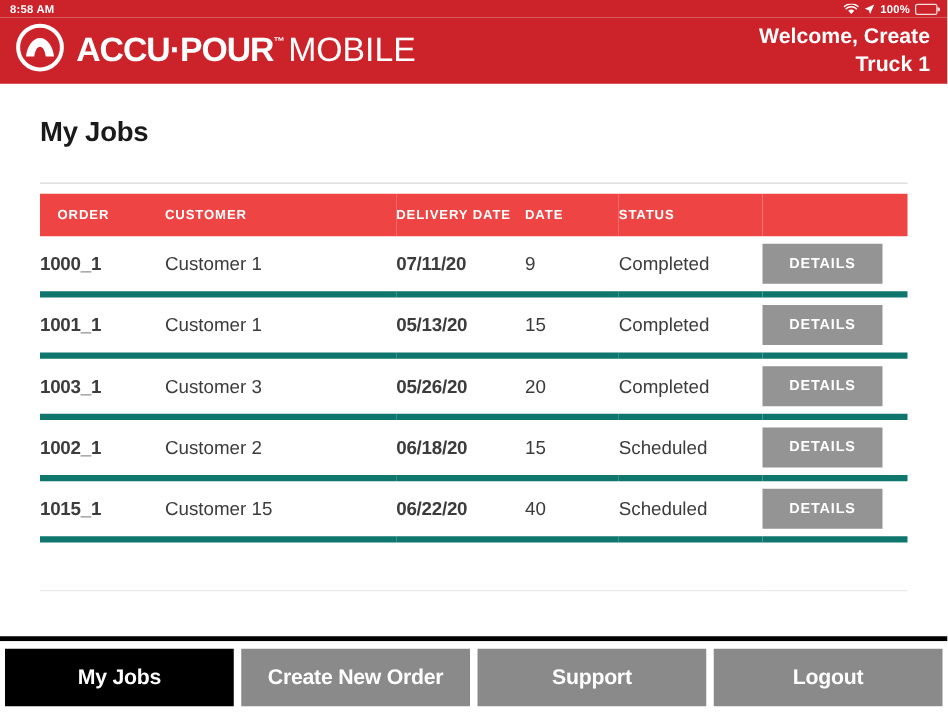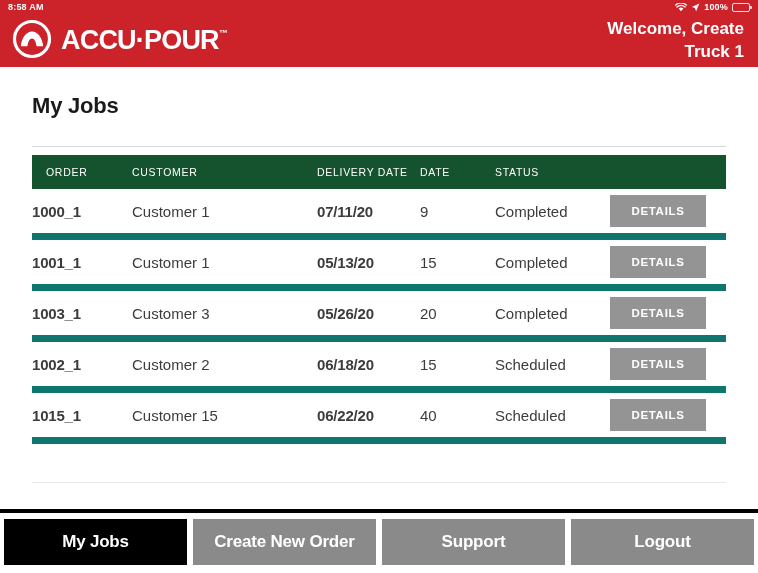--- a/index.html
+++ b/index.html
@@ -125,42 +125,42 @@
   }
 
   
   .jobs-table {
     width: 694px;
     border-collapse: collapse;
     table-layout: fixed;
     margin-top: 8px;
   }
   .jobs-table thead th {
-    background: #14532d;
+    background: #ef4444;
     color: #ffffff;
     font-size: 10.5px;
-    font-weight: normal;
+    font-weight: bold;
     letter-spacing: .7px;
     text-align: left;
     padding: 11px 0 11px 0;
     height: 32px;
     box-sizing: border-box;
     vertical-align: middle;
   }
   .jobs-table thead th:first-child { padding-left: 14px; }
 
   .col-order    { width: 100px; }
   .col-customer { width: 185px; }
   .col-date     { width: 103px; }
   .col-yards    { width: 75px;  }
   .col-status   { width: 115px; }
   .col-action   { width: 116px; }
 
   .jobs-table tbody td {
-    border-bottom: 7px solid #0f766e;
+    border-bottom: 5px solid #0f766e;
     height: 44px;
     font-size: 15px;
     color: #3c3c3c;
     vertical-align: middle;
     padding: 0;
   }
   td.cell-order {
     font-weight: bold;
     color: #111111;
     padding-left: 14px;
@@ -255,20 +255,21 @@
   <div class="brand">
     <span class="brand-mark">
       <svg width="40" height="40" viewBox="0 0 40 40">
         <circle cx="20" cy="20" r="17.5" fill="none" stroke="#fff" stroke-width="3.2"></circle>
         <path d="M8.8 27.2 C9.6 19.0 14.2 12.4 20 12.4 C25.8 12.4 30.4 19.0 31.2 27.2 L24.6 27.2 C24.0 22.6 22.3 19.4 20 19.4 C17.7 19.4 16.0 22.6 15.4 27.2 Z" fill="#fff"></path>
       </svg>
     </span>
     <span class="brand-text">
       <span class="brand-bold">ACCU·POUR</span>
         <span class="brand-tm">™</span>
+        <span class="brand-light">MOBILE</span>
     </span>
   </div>
   <div class="welcome">
     <div>Welcome, Create</div>
     <div>Truck 1</div>
   </div>
 </div>
 
 <div class="content">
   <h1 class="page-title">My Jobs</h1>

